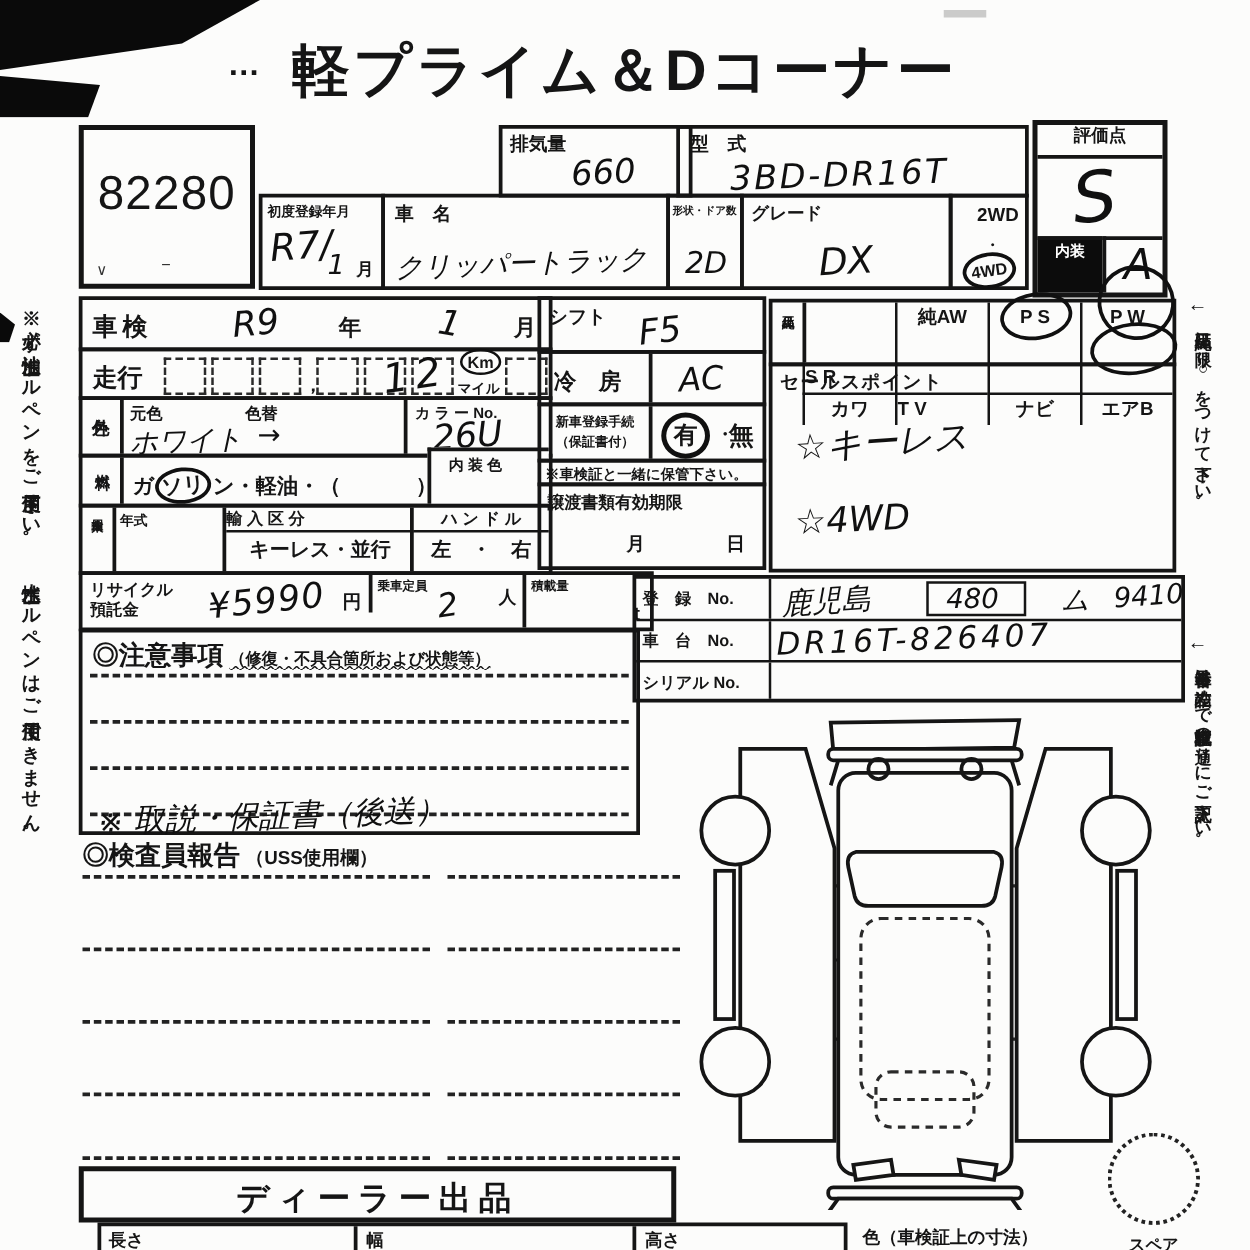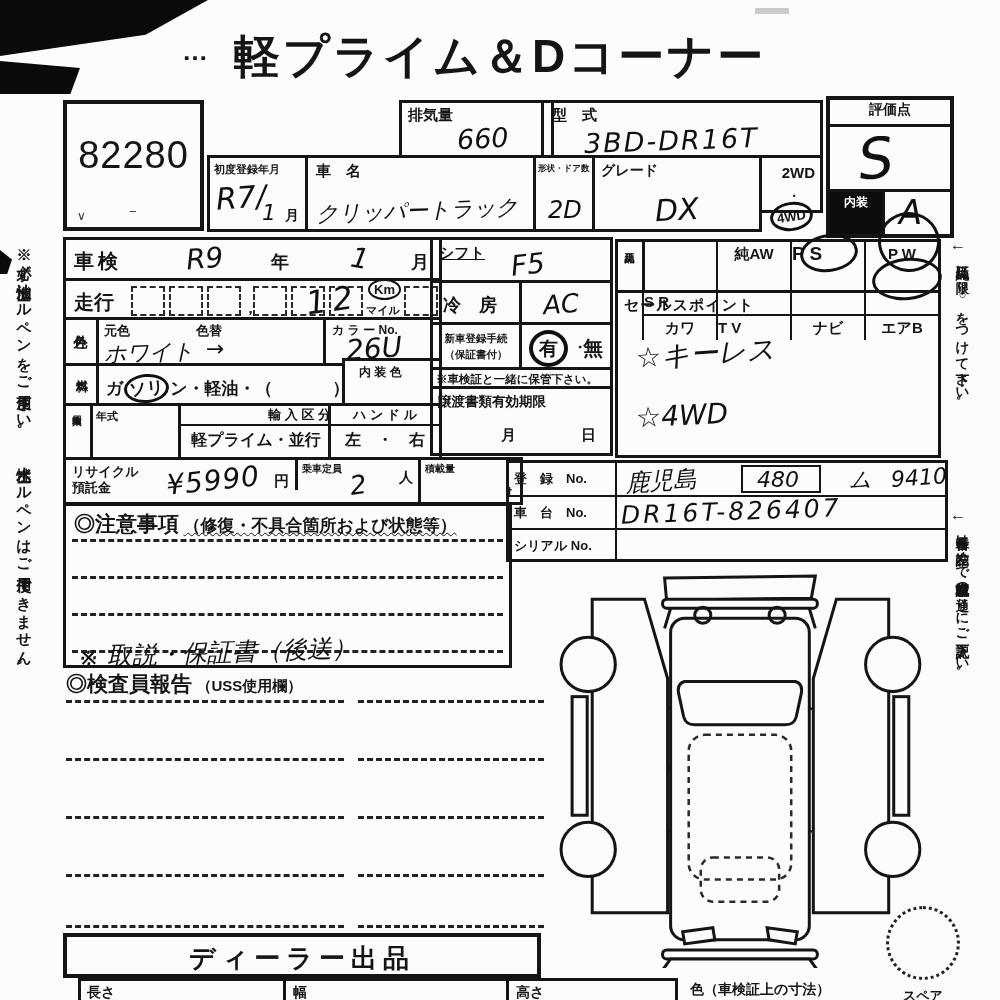--- a/index.html
+++ b/index.html
@@ -55,27 +55,27 @@
     <span class="hw" style="position:absolute;left:8px;top:38px;font-size:22px;transform:rotate(-2deg);white-space:nowrap;">クリッパートラック</span>
   </div>
   <div class="bx" style="left:533px;top:155px;width:62px;height:77px;">
     <span class="lbl" style="position:absolute;left:2px;top:5px;font-size:8.5px;white-space:nowrap;">形状・ドア数</span>
     <span class="hw" style="position:absolute;left:12px;top:38px;font-size:24px;">2D</span>
   </div>
   <div class="bx" style="left:592px;top:155px;width:170px;height:77px;">
     <span class="lbl" style="position:absolute;left:6px;top:4px;font-size:14px;">グレード</span>
     <span class="hw" style="position:absolute;left:60px;top:34px;font-size:30px;transform:rotate(-3deg);">DX</span>
   </div>
-  <div class="bx" style="left:759px;top:155px;width:64px;height:58px;">
+  <div class="bx" style="left:759px;top:155px;width:64px;height:77px;">
     <span class="lbl" style="position:absolute;right:5px;top:6px;font-size:15px;">2WD</span>
     <span class="lbl" style="position:absolute;left:26px;top:30px;font-size:12px;">・</span>
     <span class="circ lbl" style="position:absolute;left:8px;top:44px;font-size:13px;padding:5px 4px;transform:rotate(-8deg);">4WD</span>
   </div>
 
-  <div class="bx" style="left:826px;top:96px;width:128px;height:142px;border-width:4px;">
+  <div class="bx" style="left:826px;top:96px;width:108px;height:142px;border-width:4px;">
     <div style="position:absolute;left:0;right:0;top:0;height:24px;border-bottom:3px solid #151515;text-align:center;">
       <span class="lbl" style="font-size:14px;">評価点</span>
     </div>
     <div class="hw" style="position:absolute;left:28px;top:26px;font-size:56px;transform:rotate(-6deg);">S</div>
     <div style="position:absolute;left:0;bottom:0;width:52px;height:42px;background:#0c0c0c;border-top:3px solid #151515;text-align:center;">
       <span class="lbl" style="color:#fff;font-size:12px;line-height:18px;">内装</span>
     </div>
     <div style="position:absolute;left:52px;bottom:0;right:0;height:42px;border-top:3px solid #151515;border-left:3px solid #151515;">
       <span class="hw" style="position:absolute;left:14px;top:0px;font-size:34px;">A</span>
     </div>
@@ -129,22 +129,22 @@
       <span class="lbl" style="position:absolute;left:14px;top:3px;font-size:12px;">内 装 色</span>
     </div>
   </div>
 
   <div class="bx" style="left:63px;top:403px;width:379px;height:57px;">
     <div style="position:absolute;left:0;top:0;bottom:0;width:24px;border-right:3px solid #151515;">
       <span class="lbl vtext" style="position:absolute;left:4px;top:2px;font-size:9.5px;letter-spacing:0;">輸入車用</span>
     </div>
     <span class="lbl" style="position:absolute;left:30px;top:3px;font-size:11px;">年式</span>
     <div style="position:absolute;left:112px;top:0;bottom:0;width:150px;border-left:3px solid #151515;">
-      <div class="lbl" style="text-align:right;font-size:13px;border-bottom:2px solid #151515;">輸 入 区 分</div>
-      <div class="lbl" style="text-align:center;font-size:16px;margin-top:4px;white-space:nowrap;">軽プライム・並行</div>
+      <div class="lbl" style="text-align:left;font-size:13px;border-bottom:2px solid #151515;">輸 入 区 分</div>
+      <div class="lbl" style="text-align:center;font-size:16px;margin-top:4px;white-space:nowrap;">キーレス・並行</div>
     </div>
     <div style="position:absolute;left:262px;top:0;bottom:0;right:0;border-left:3px solid #151515;">
       <div class="lbl" style="text-align:center;font-size:13px;border-bottom:2px solid #151515;">ハ ン ド ル</div>
       <div class="lbl" style="text-align:center;font-size:16px;margin-top:4px;">左　・　右</div>
     </div>
   </div>
 
   <div class="bx" style="left:63px;top:457px;width:460px;height:48px;">
     <div style="position:absolute;left:6px;top:4px;font-size:13px;font-weight:bold;line-height:1.25;">
       <div>リサイクル</div>
@@ -157,21 +157,21 @@
       <span class="hw" style="position:absolute;left:52px;top:10px;font-size:26px;transform:rotate(-8deg);">2</span>
       <span class="lbl" style="position:absolute;right:8px;bottom:3px;font-size:14px;">人</span>
     </div>
     <div style="position:absolute;left:352px;top:0;bottom:0;right:0;border-left:3px solid #151515;">
       <span class="lbl" style="position:absolute;left:4px;top:2px;font-size:10px;">積載量</span>
       <span class="lbl" style="position:absolute;right:8px;bottom:2px;font-size:15px;">t</span>
     </div>
   </div>
 
   <div class="bx" style="left:430px;top:237px;width:183px;height:46px;">
-    <span class="lbl" style="position:absolute;left:6px;top:4px;font-size:15px;text-decoration:underline;">シフト</span>
+    <span class="lbl" style="position:absolute;left:6px;top:4px;font-size:15px;">シフト</span>
     <span class="hw" style="position:absolute;left:78px;top:8px;font-size:28px;transform:rotate(-6deg);">F5</span>
   </div>
   <div class="bx" style="left:430px;top:280px;width:183px;height:45px;">
     <div style="position:absolute;left:0;top:0;bottom:0;width:86px;border-right:3px solid #151515;">
       <span class="lbl" style="position:absolute;left:10px;top:10px;font-size:18px;">冷　房</span>
     </div>
     <span class="hw" style="position:absolute;left:110px;top:6px;font-size:26px;transform:rotate(-4deg);">AC</span>
   </div>
   <div class="bx" style="left:430px;top:322px;width:183px;height:48px;">
     <div style="position:absolute;left:0;top:0;bottom:0;width:86px;border-right:3px solid #151515;font-weight:bold;font-size:10.5px;line-height:1.5;padding-top:6px;text-align:center;">
@@ -191,21 +191,21 @@
     <span class="lbl" style="position:absolute;right:14px;bottom:8px;font-size:15px;">日</span>
   </div>
 
   <div class="bx" style="left:615px;top:239px;width:326px;height:54px;">
     <div style="position:absolute;left:0;top:0;bottom:0;width:24px;border-right:3px solid #151515;">
       <span class="lbl vtext" style="position:absolute;left:4px;top:3px;font-size:10px;">純正品</span>
     </div>
     <div style="position:absolute;left:24px;top:0;right:0;bottom:0;display:grid;grid-template-columns:repeat(4,1fr);grid-template-rows:1fr 1fr;">
       <div class="lbl" style="border-left:2px solid #151515;border-bottom:2px solid #151515;text-align:left;font-size:15px;line-height:24px;margin-top:48px;">S R</div>
       <div class="lbl" style="border-left:2px solid #151515;border-bottom:2px solid #151515;text-align:center;font-size:15px;line-height:24px;">純AW</div>
-      <div class="lbl" style="border-left:2px solid #151515;border-bottom:2px solid #151515;font-size:19px;line-height:24px;">P S</div>
+      <div class="lbl" style="border-left:2px solid #151515;border-bottom:2px solid #151515;text-align:center;font-size:15px;line-height:24px;">P S</div>
       <div class="lbl" style="border-left:2px solid #151515;border-bottom:2px solid #151515;text-align:center;font-size:15px;line-height:24px;">P W</div>
       <div class="lbl" style="border-left:2px solid #151515;text-align:center;font-size:15px;line-height:24px;">カワ</div>
       <div class="lbl" style="border-left:2px solid #151515;font-size:15px;line-height:24px;">T V</div>
       <div class="lbl" style="border-left:2px solid #151515;text-align:center;font-size:15px;line-height:24px;">ナビ</div>
       <div class="lbl" style="border-left:2px solid #151515;text-align:center;font-size:15px;line-height:24px;">エアB</div>
     </div>
   </div>
 
   <div class="abs" style="left:800px;top:234px;width:52px;height:32px;border:3px solid #101010;border-radius:50%;transform:rotate(-8deg);"></div>
   <div class="abs" style="left:878px;top:212px;width:56px;height:54px;border:3px solid #101010;border-radius:50%;transform:rotate(6deg);"></div>
@@ -242,21 +242,21 @@
       <div style="position:absolute;left:0;top:0;bottom:0;width:106px;border-right:2px solid #151515;">
         <span class="lbl" style="position:absolute;left:5px;top:7px;font-size:13px;white-space:nowrap;">シリアル No.</span>
       </div>
       <span style="position:absolute;left:116px;top:6px;font-size:14px;"></span>
     </div>
   </div>
 
   <div class="bx" style="left:63px;top:503px;width:449px;height:165px;">
     <div style="position:absolute;left:8px;top:4px;white-space:nowrap;">
       <span class="lbl" style="font-size:21px;">◎注意事項</span>
-      <span class="lbl" style="font-size:17px;text-decoration:underline wavy 1px;">（修復・不具合箇所および状態等）</span>
+      <span class="lbl" style="font-size:13px;text-decoration:underline wavy 1px;">（修復・不具合箇所および状態等）</span>
     </div>
     <div class="dashline" style="left:6px;right:6px;top:33px;"></div>
     <div class="dashline" style="left:6px;right:6px;top:70px;"></div>
     <div class="dashline" style="left:6px;right:6px;top:107px;"></div>
     <div class="dashline" style="left:6px;right:6px;top:144px;"></div>
     <span class="hw" style="position:absolute;left:12px;top:130px;font-size:25px;transform:rotate(-2deg);white-space:nowrap;">※ 取説・保証書（後送）</span>
   </div>
 
   <div class="abs" style="left:66px;top:670px;white-space:nowrap;">
     <span class="lbl" style="font-size:21px;">◎検査員報告</span>

